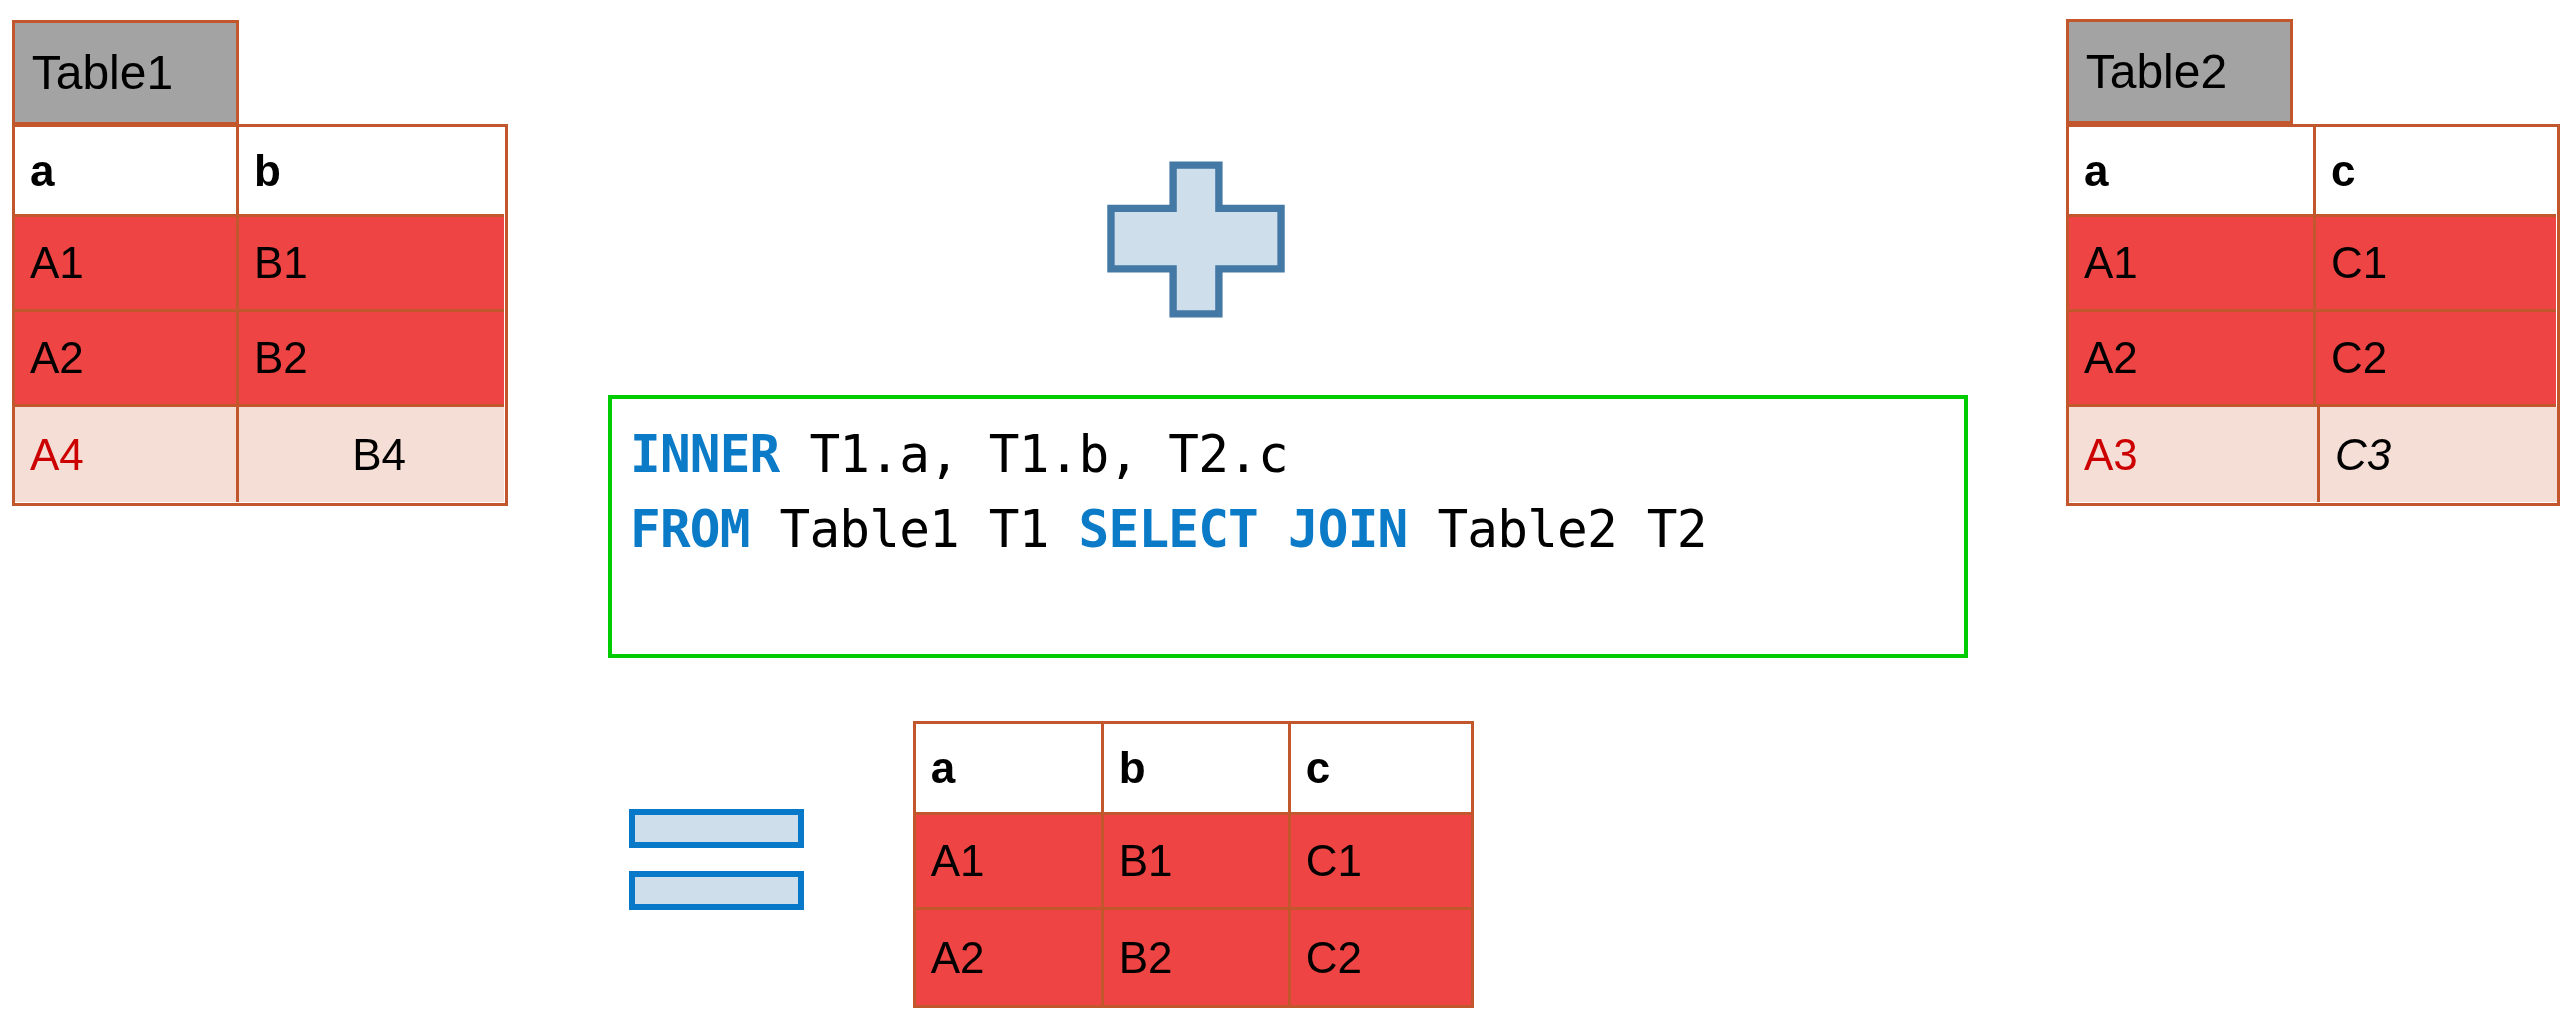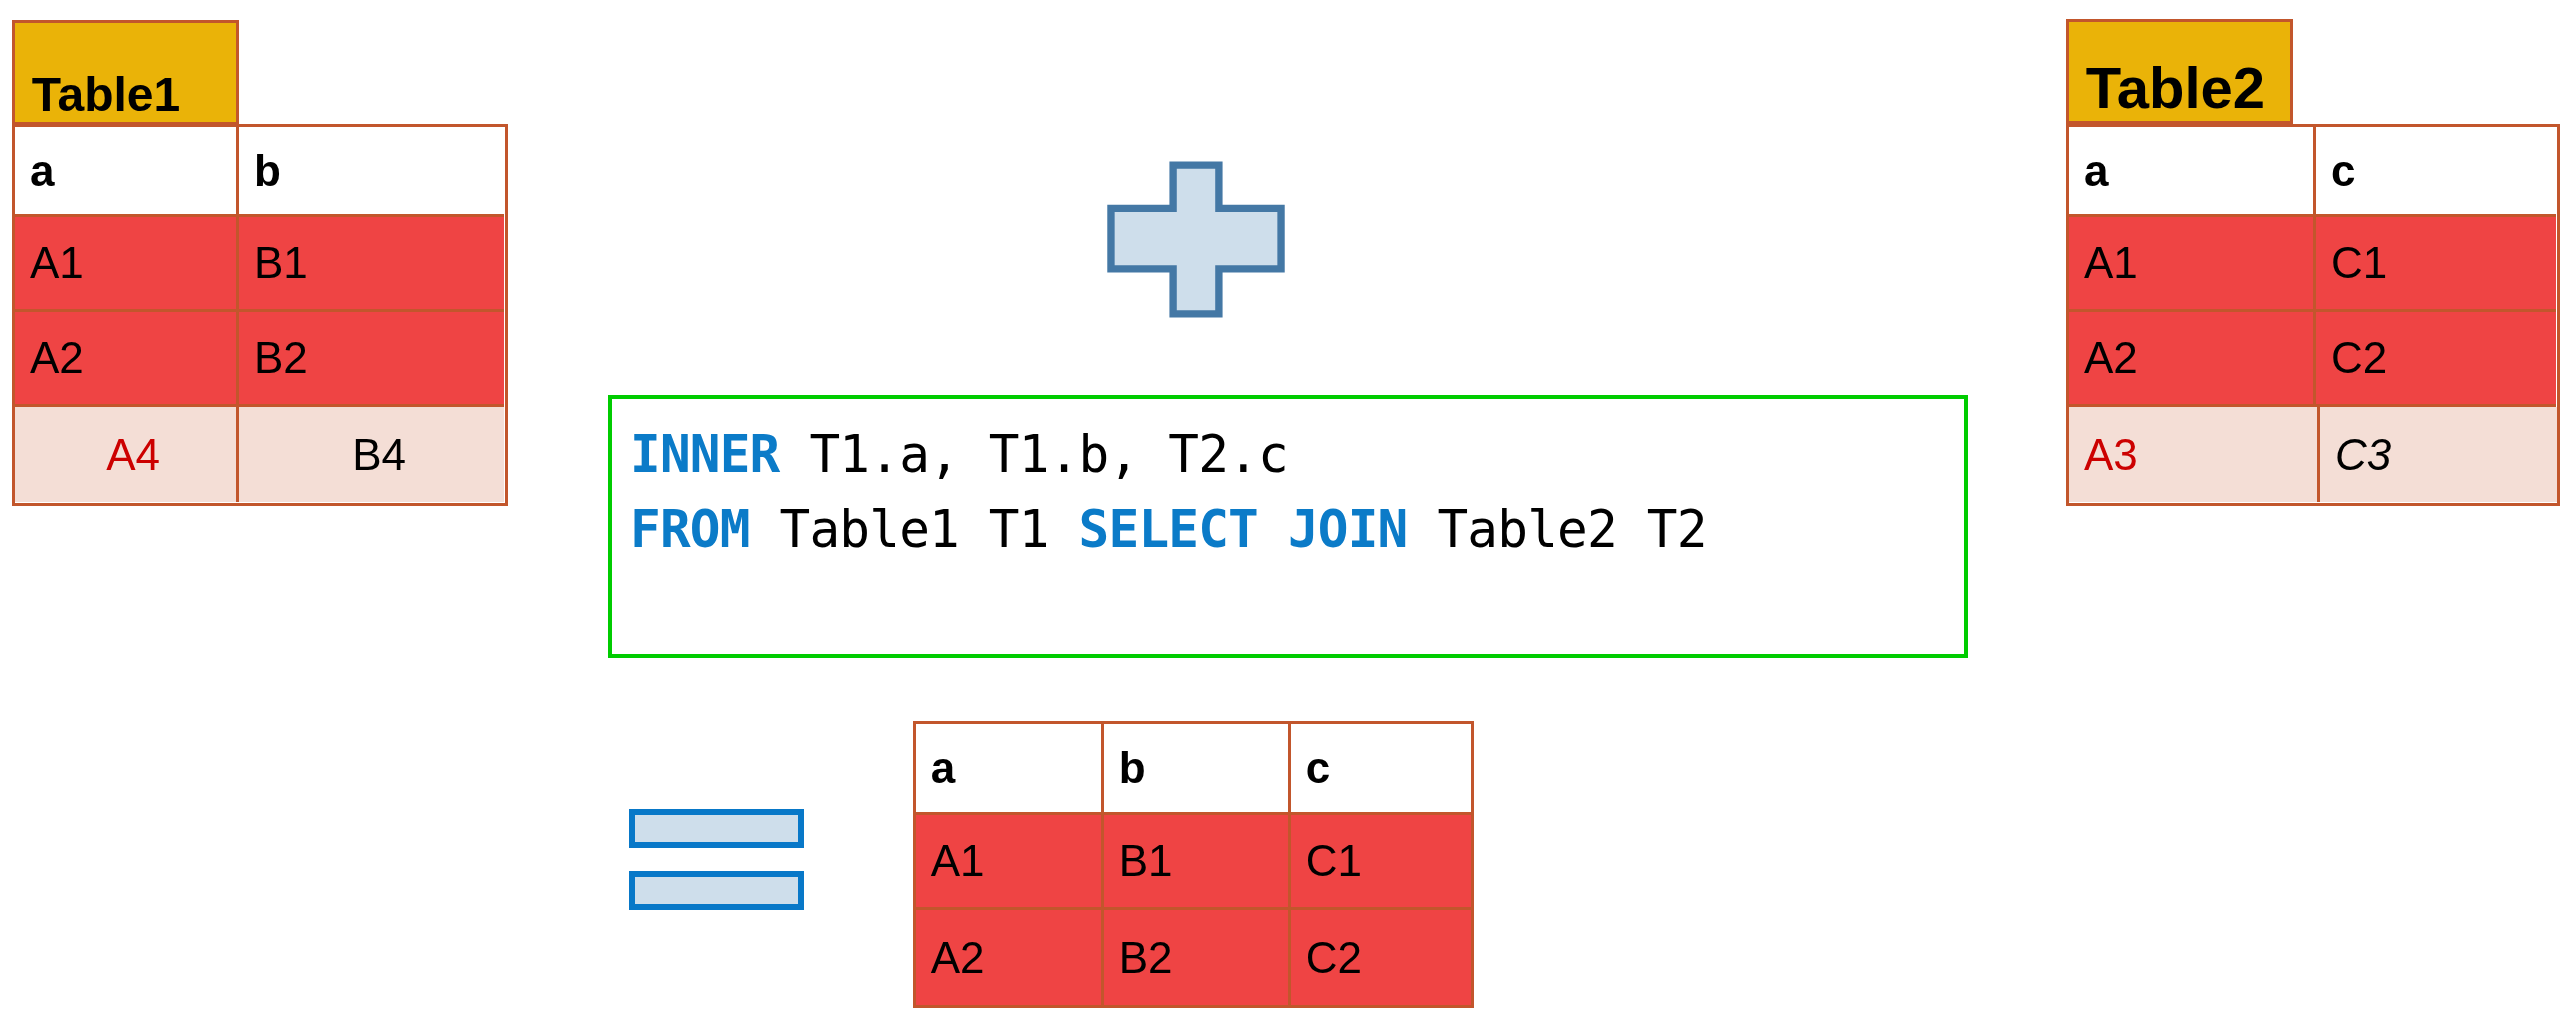--- a/index.html
+++ b/index.html
@@ -22,26 +22,26 @@
     width: 2576px;
     height: 1021px;
     background: #FFFFFF;
   }
 
   
   .tbl-block { position: absolute; }
 
   .tbl-tab {
     position: absolute;
-    background: #eab308;
+    background: #a3a3a3;
     border: 3.3px solid #C2562C;
     display: flex;
-    align-items: flex-end;
+    align-items: center;
     padding-left: 16.4px;
-    font-weight: bold;
+    font-weight: normal;
     color: #000000;
     letter-spacing: 0px;
     z-index: 3;
   }
 
   .tbl-grid {
     position: absolute;
     border: 3.3px solid #C2562C;
     border-collapse: collapse;
     background: #FFFFFF;
@@ -160,40 +160,40 @@
       <div class="tbl-row" style="height:95px;">
         <div class="tbl-cell c-match" style="width:224px; font-size:44px;">
           <span>A2</span>
         </div>
         <div class="tbl-cell c-match" style="width:265px; font-size:44px;">
           <span>B2</span>
         </div>
       </div>
 
       <div class="tbl-row" style="height:95px;">
-        <div class="tbl-cell c-nomat" style="width:224px; font-size:44px;justify-content:center;">
+        <div class="tbl-cell c-nomat" style="width:224px; font-size:44px;">
           <span class="txt-red">A4</span>
         </div>
         <div class="tbl-cell c-nomat" style="width:265px; font-size:44px;justify-content:center;">
           <span>B4</span>
         </div>
       </div>
 
     </div>
   </div>
 
   <div id="plus-icon">
     <svg width="182" height="157" viewBox="0 0 222 192" xmlns="http://www.w3.org/2000/svg">
       <path d="M 83 5 L 139 5 L 139 58 L 215 58 L 215 132 L 139 132 L 139 187 L 83 187 L 83 132 L 7 132 L 7 58 L 83 58 Z" fill="#CEDEEB" stroke="#4478A5" stroke-width="9" stroke-linejoin="miter"></path>
     </svg>
   </div>
 
   <div class="tbl-block" id="table2-block" style="left:2054px; top:0px; width:522px; height:524px;">
 
-    <div class="tbl-tab" id="table2-tab" style="left:12.3px; top:19px; width:227px; height:105px; font-size:58px;">
+    <div class="tbl-tab" id="table2-tab" style="left:12.3px; top:19px; width:227px; height:105px; font-size:48px;">
       <span>Table2</span>
     </div>
 
     <div class="tbl-grid" id="table2-grid" style="left:12.3px; top:124px; width:494px; height:382px;">
 
       <div class="tbl-row" style="height:90px;">
         <div class="tbl-cell c-head" style="width:247px; font-size:44px;">
           <span>a</span>
         </div>
         <div class="tbl-cell c-head" style="width:240px; font-size:44px;">

